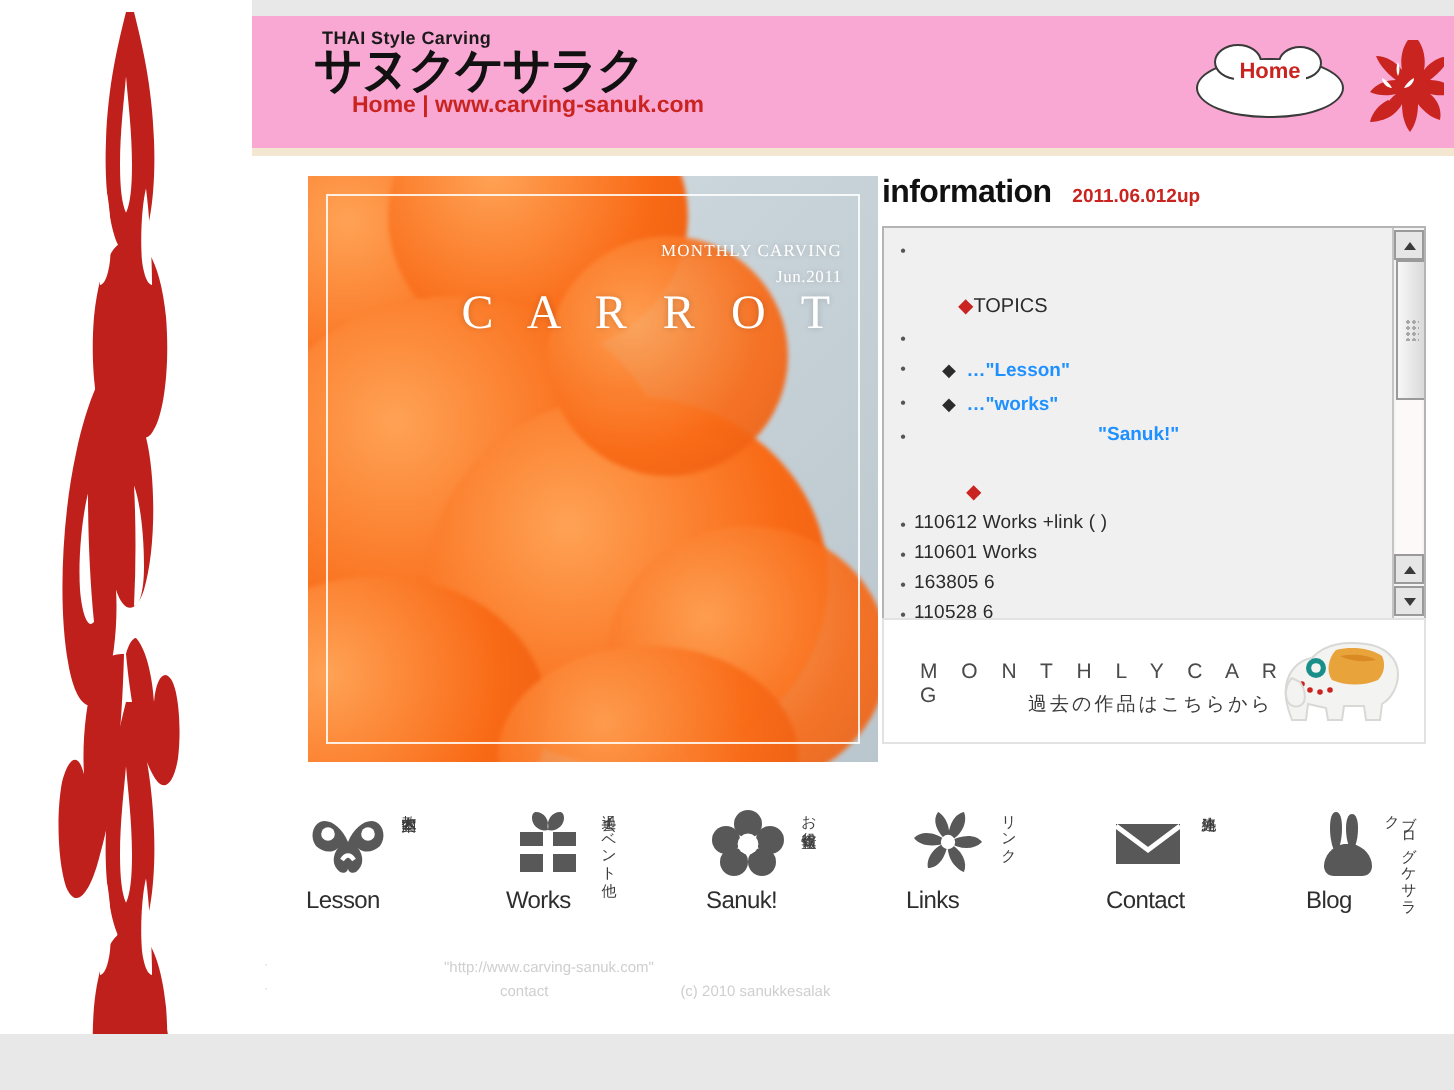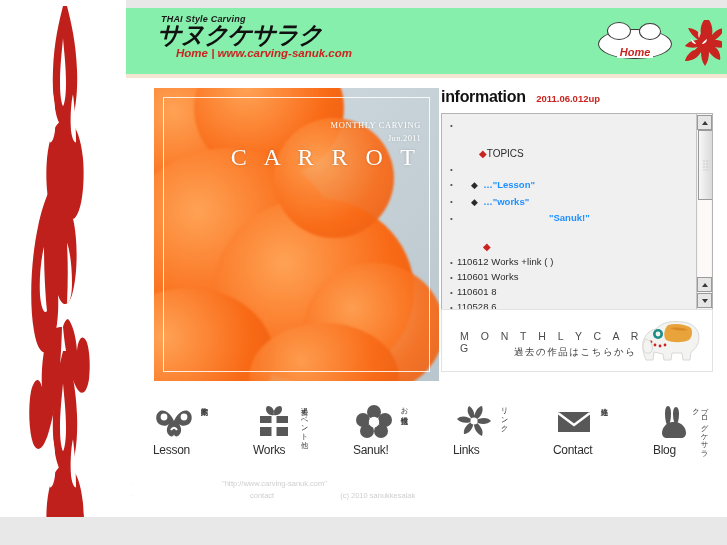--- a/index.html
+++ b/index.html
@@ -13,22 +13,21 @@
   #left-strip{
     position:absolute;left:0;top:0;width:126px;height:517px;
     background:#ffffff;overflow:hidden;
   }
   #left-strip .vine{
     position:absolute;left:24px;top:-10px;width:78px;height:auto;
   }
   
   #header-panel{
     position:absolute;left:126px;top:8px;width:601px;height:66px;
-    background:#86efac;
-    font-style:italic;
+    background:#f9a8d4;
   }
   #header-accent{
     position:absolute;left:126px;top:74px;width:601px;height:4px;
     background:#f3e7d2;
   }
   #brand{position:absolute;left:31px;top:6px;}
   #brand .tagline{
     font-size:9px;font-weight:bold;color:#1a1a1a;letter-spacing:.2px;
     margin-left:4px;
   }
@@ -37,21 +36,21 @@
     letter-spacing:-1px;font-family:"DejaVu Sans",sans-serif;
     margin-top:-1px;
   }
   #brand .homeline{
     font-size:11.5px;font-weight:bold;color:#c9241f;margin-top:-1px;padding-left:19px;
   }
   #home-bubble{
     position:absolute;left:472px;top:21px;width:72px;height:28px;
     border:1.6px solid #3a3a3a;border-radius:50% / 52%;
     background:#fff;
-    display:flex;align-items:flex-end;justify-content:center;
+    display:flex;align-items:flex-start;justify-content:center;
     font-size:11px;font-weight:bold;color:#c9241f;
   }
   #home-bubble:before,#home-bubble:after{
     content:"";position:absolute;border:1.6px solid #3a3a3a;background:#fff;
     border-radius:50%;
   }
   #home-bubble:before{width:22px;height:16px;left:8px;top:-8px;}
   #home-bubble:after{width:20px;height:15px;right:10px;top:-7px;}
   #home-bubble .lbl{position:relative;z-index:3;background:#fff;padding:0 3px;}
   #mascot{position:absolute;left:548px;top:9px;width:48px;height:50px;}
@@ -301,21 +300,21 @@
           <div class="row">
             <span class="bul">•</span>
             <span class="txt mono">110612 Works  +link  (   )</span>
           </div>
           <div class="row">
             <span class="bul">•</span>
             <span class="txt mono">110601 Works</span>
           </div>
           <div class="row">
             <span class="bul">•</span>
-            <span class="txt mono">110601 8</span>
+            <span class="txt mono">163805 6</span>
           </div>
           <div class="row">
             <span class="bul">•</span>
             <span class="txt mono">110528 6</span>
           </div>
         </div>
 
       <div id="info-sb">
         <div class="btn up" title="▲">
             <span class="ar"></span>

